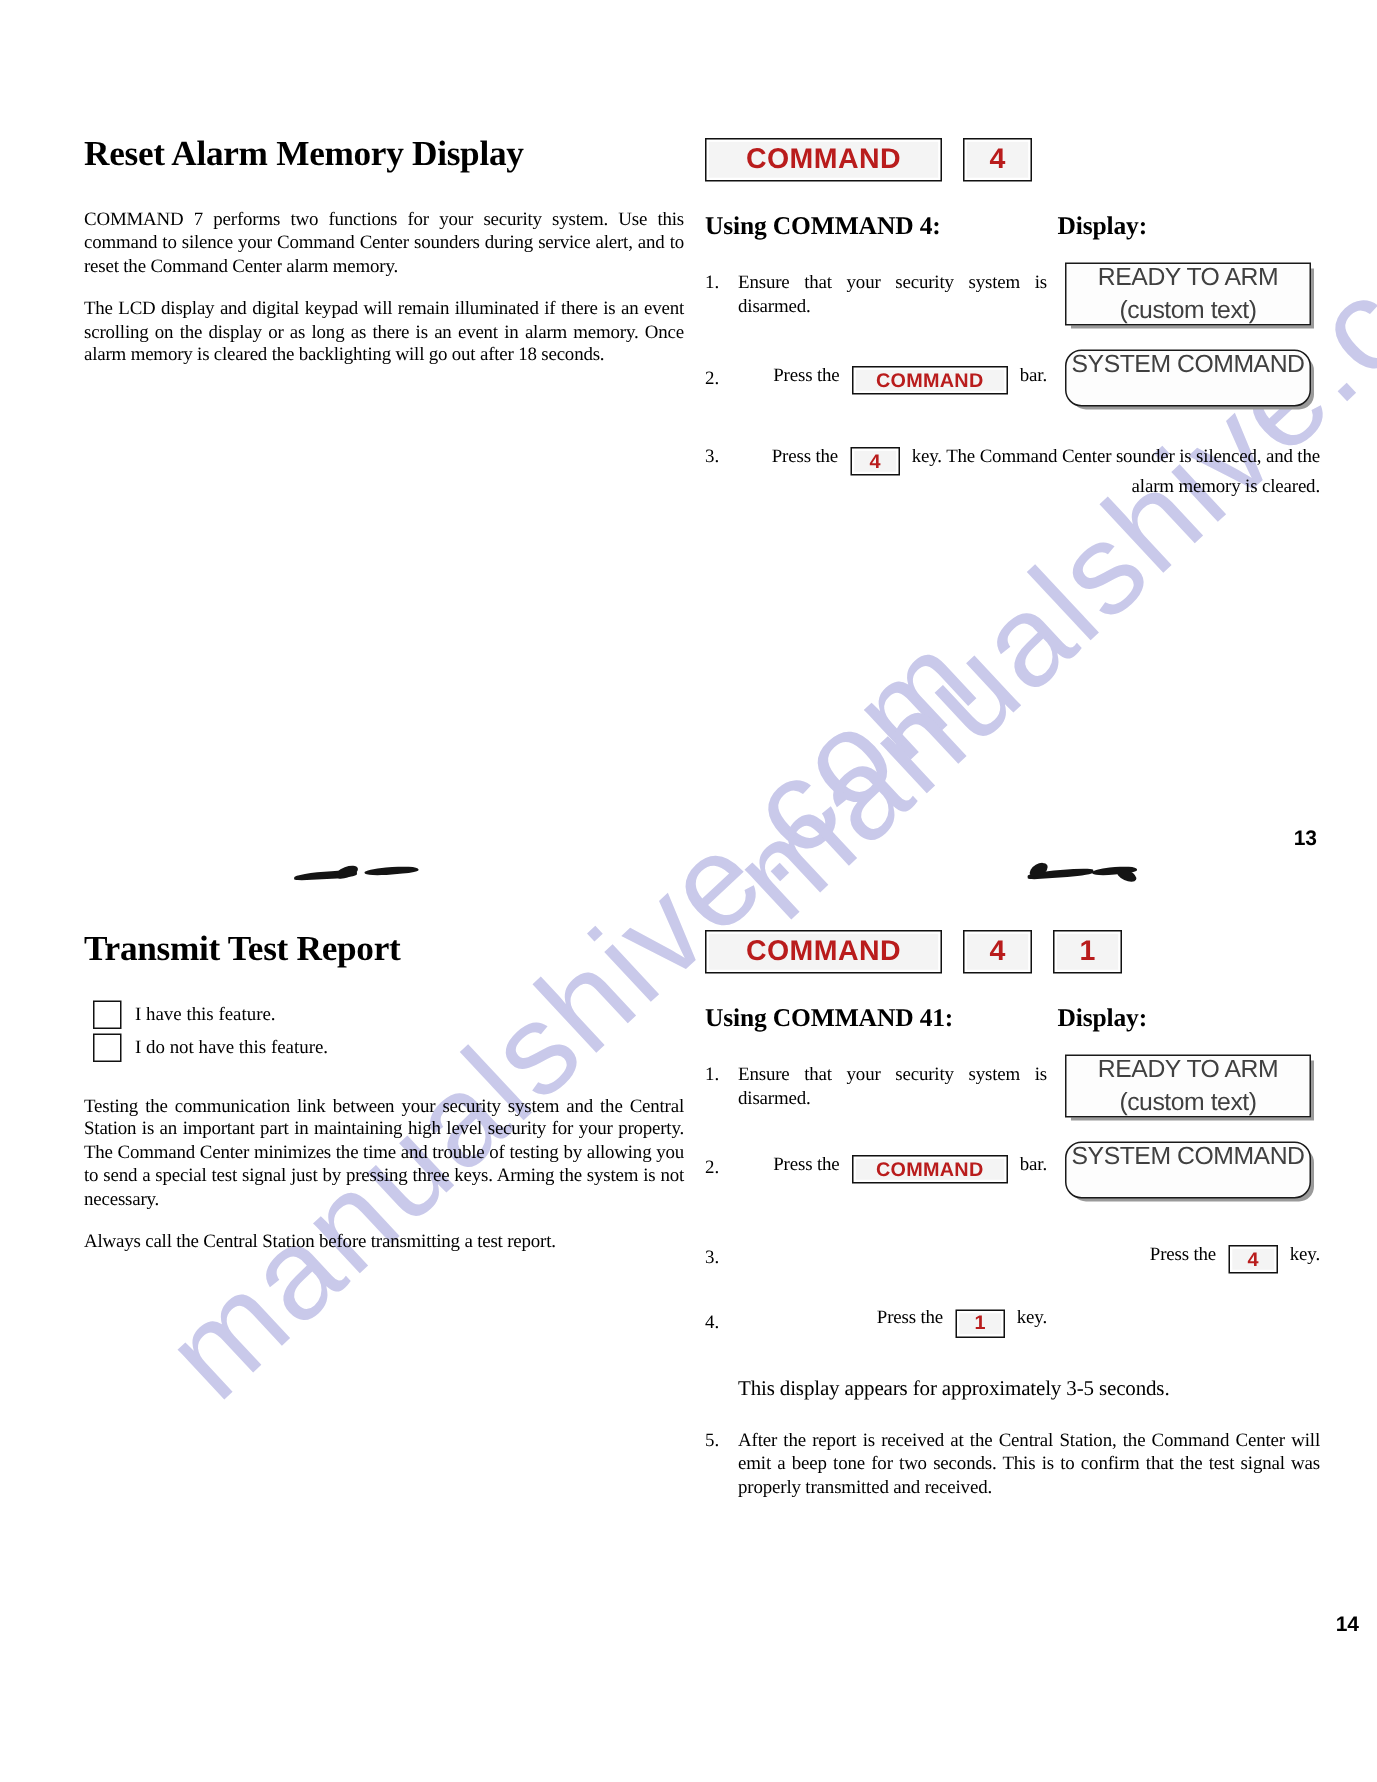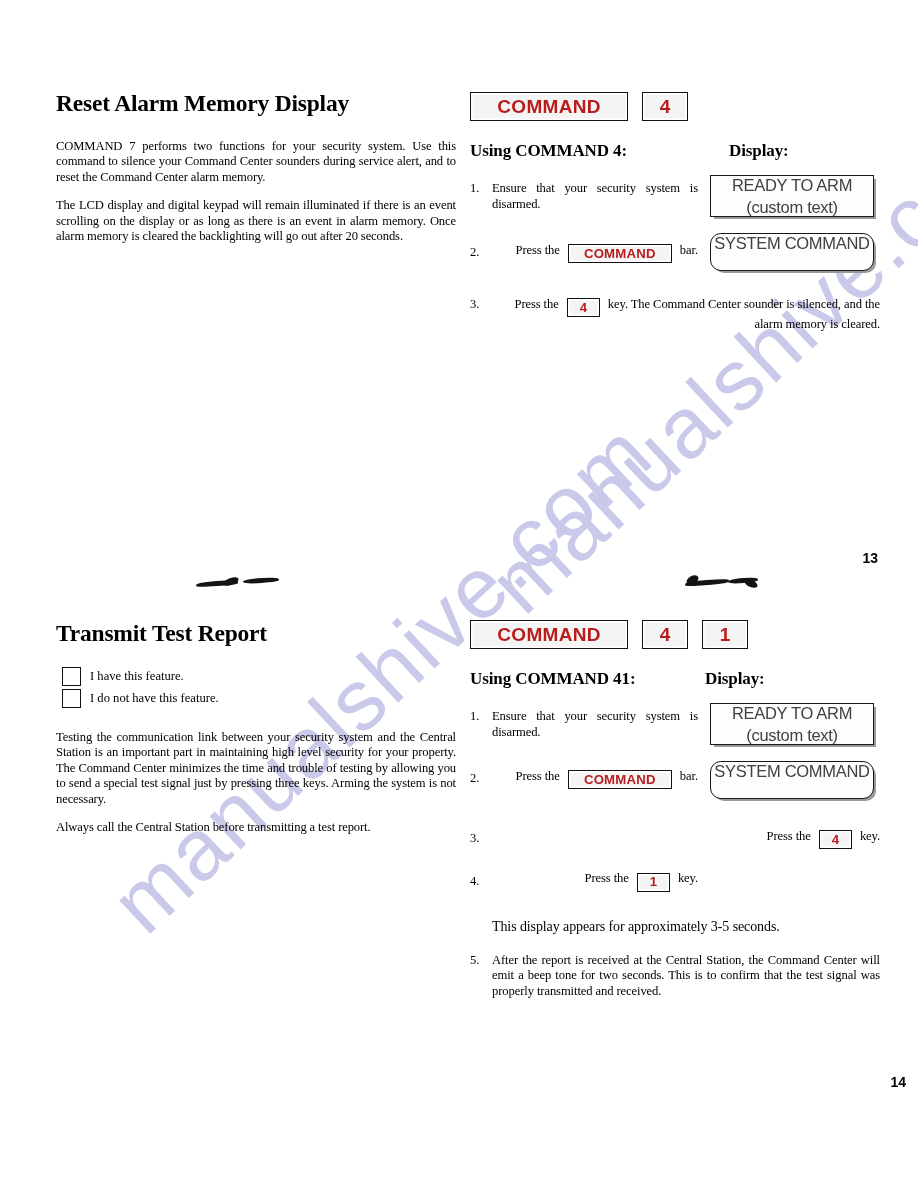--- a/index.html
+++ b/index.html
@@ -238,31 +238,31 @@
 <div class="page page-a">
 
   <div class="col-left" style="top:90px;">
     <h1 class="title">
       <span class="l2">Reset Alarm Memory Display</span>
     </h1>
 
     <div style="height:22px;"></div>
 
     <p class="body">COMMAND 7 performs two functions for your security system. Use this command to silence your Command Center sounders during service alert, and to reset the Command Center alarm memory.</p>
-    <p class="body">The LCD display and digital keypad will remain illuminated if there is an event scrolling on the display or as long as there is an event in alarm memory. Once alarm memory is cleared the backlighting will go out after 20 seconds.</p>
+    <p class="body">The LCD display and digital keypad will remain illuminated if there is an event scrolling on the display or as long as there is an event in alarm memory. Once alarm memory is cleared the backlighting will go out after 18 seconds.</p>
   </div>
 
   <div class="col-right" style="top:92px;">
 
     <div class="keyrow">
       <div class="keycap big-cmd">COMMAND</div>
       <div class="keycap big-num">4</div>
     </div>
 
-    <div style="display:flex; margin-top:20px;gap:24px;">
+    <div style="display:flex; margin-top:20px;">
       <div class="subhead" style="width:235px;">Using COMMAND 4:</div>
       <div class="subhead">Display:</div>
     </div>
 
     <div style="position:relative; margin-top:20px; height:50px;">
       <div class="step" style="width:228px;">
         <div class="num">1.</div>
         <div class="txt">Ensure that your security system is disarmed.</div>
       </div>
       <div class="lcd h2" style="position:absolute; left:240px; top:-6px;">

